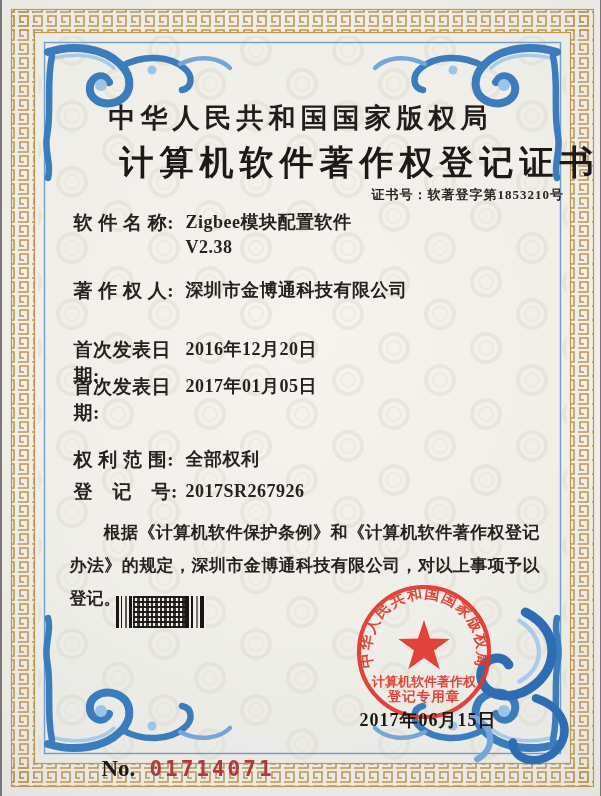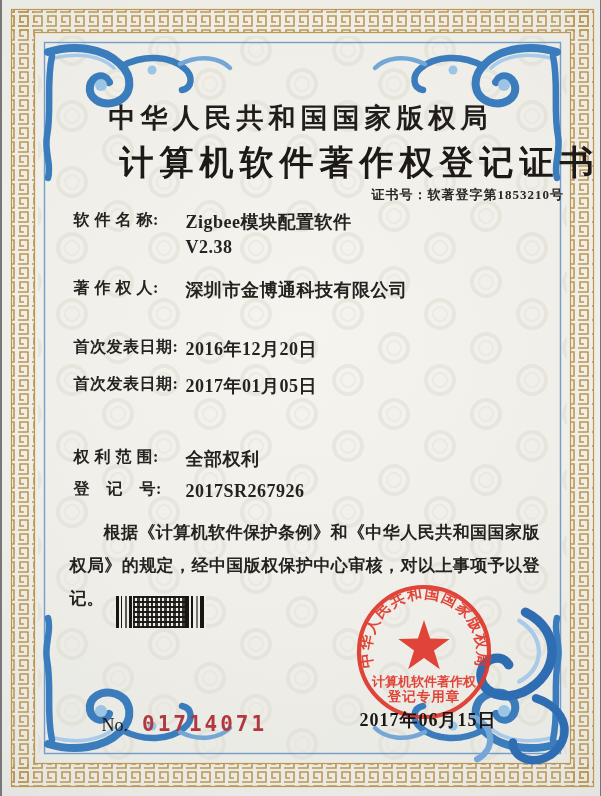--- a/index.html
+++ b/index.html
@@ -16,42 +16,42 @@
     font-size:27px;font-weight:700;letter-spacing:5px;color:#211d1b;
   }
   .cert-title{
     position:absolute;top:140px;left:0;width:100%;text-align:right;
     font-size:34px;font-weight:700;letter-spacing:6px;color:#1d1917;
   }
   .cert-no{
     position:absolute;top:186px;left:370px;font-size:13px;font-weight:700;color:#2a2523;letter-spacing:1px;
   }
   .row{position:absolute;left:72px;display:flex;color:#262220;}
-  .lbl{font-size:16px;font-weight:700;width:112px;flex:0 0 auto;letter-spacing:.5px;}
+  .lbl{font-size:19px;font-weight:700;width:112px;flex:0 0 auto;letter-spacing:.5px;}
   .val{font-size:18px;font-weight:700;letter-spacing:.5px;line-height:25px;}
   .statement{
     position:absolute;top:516px;left:68px;width:470px;
     font-size:17px;font-weight:700;line-height:33px;text-indent:2em;color:#262220;
     margin:0;text-align:justify;
   }
   .barcode{position:absolute;left:114px;top:596px;width:90px;height:32px;display:flex;}
   .bc-left{width:17px;height:100%;
     background:repeating-linear-gradient(90deg,#181512 0 3px,#f1efe9 3px 5px,#181512 5px 6px,#f1efe9 6px 9px,#5a5651 9px 11px,#f1efe9 11px 13px);}
   .bc-mid{width:52px;height:100%;
     background:
       repeating-linear-gradient(0deg,rgba(24,21,18,.95) 0 2px,transparent 2px 5px),
       repeating-linear-gradient(90deg,rgba(24,21,18,.9) 0 2px,transparent 2px 4px,rgba(24,21,18,.85) 4px 7px,transparent 7px 9px);}
   .bc-right{width:21px;height:100%;
     background:repeating-linear-gradient(90deg,#181512 0 4px,#f1efe9 4px 6px,#181512 6px 8px,#f1efe9 8px 11px,#7a766f 11px 13px,#f1efe9 13px 15px);}
   .seal{position:absolute;left:350px;top:580px;width:144px;height:144px;opacity:.93;}
   .issue-date{
     position:absolute;left:358px;top:708px;font-size:18px;font-weight:700;color:#191614;letter-spacing:1px;
   }
   .serial{position:absolute;left:100px;top:712px;display:flex;align-items:baseline;}
-  .serial-label{font-size:18px;font-weight:400;color:#1c1916;margin-right:14px;}
+  .serial-label{font-size:23px;font-weight:700;color:#1c1916;margin-right:14px;margin-top:44px;}
   .serial-number{font-family:"DejaVu Sans Mono",monospace;font-size:21px;font-weight:600;color:#b23840;letter-spacing:3px;text-align:center;}
 </style>
 </head>
 <body>
 
 <div class="page">
 
   <svg class="frame" viewBox="0 0 601 796" aria-hidden="true">
     <defs>
       <pattern id="gk" width="14" height="14" patternUnits="userSpaceOnUse">
@@ -140,21 +140,21 @@
     <div class="row" style="top:447px">
       <span class="lbl">权 利 范 围:</span>
       <span class="val">全部权利</span>
     </div>
 
     <div class="row" style="top:479px">
       <span class="lbl">登　记　号:</span>
       <span class="val">2017SR267926</span>
     </div>
 
-    <p class="statement">根据《计算机软件保护条例》和《中华人民共和国国家版权局》的规定，经中国版权保护中心审核，对以上事项予以登记。</p>
+    <p class="statement">根据《计算机软件保护条例》和《计算机软件著作权登记办法》的规定，深圳市金博通科技有限公司，对以上事项予以登记。</p>
 
     <div class="barcode">
       <div class="bc-left"></div>
       <div class="bc-mid"></div>
       <div class="bc-right"></div>
     </div>
 
     <svg class="seal" viewBox="0 0 144 144">
       <circle cx="72" cy="72" r="65" fill="none" stroke="#e0382c" stroke-width="4.2"></circle>
       <path id="sealArc" d="M 21.5,87.5 A 53,53 0 1 1 122.5,87.5" fill="none"></path>

